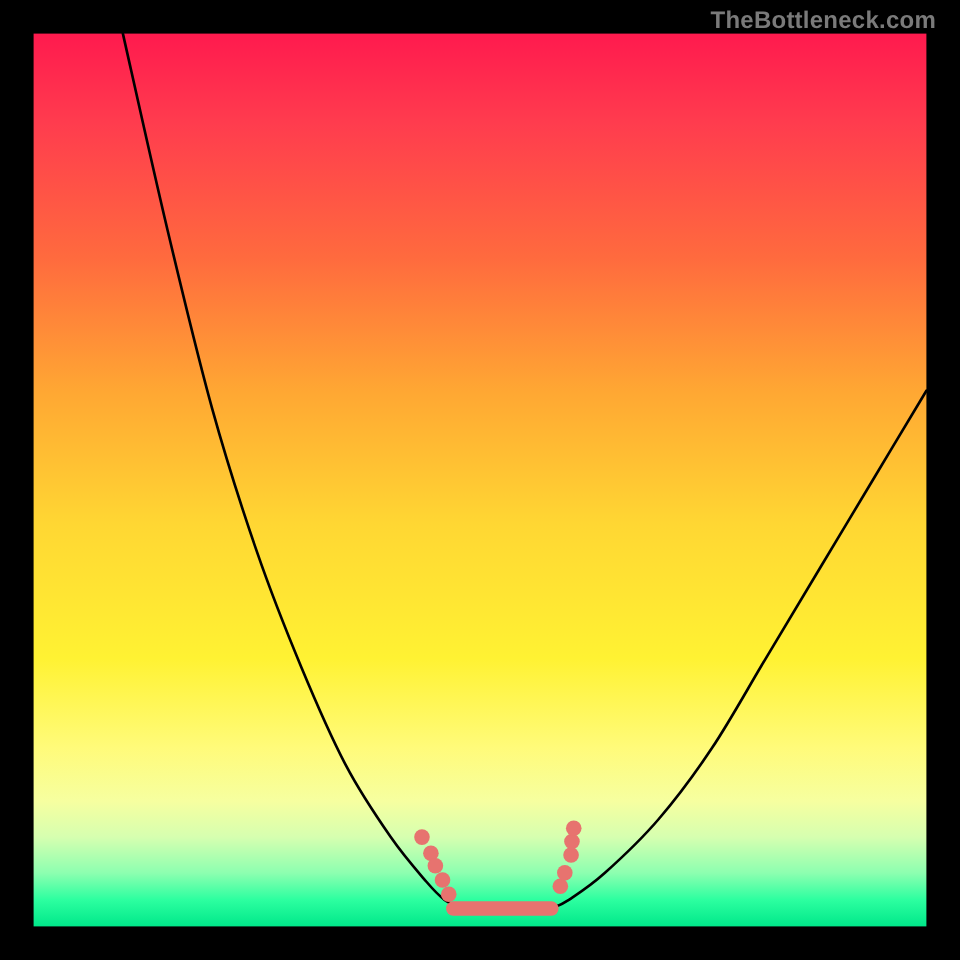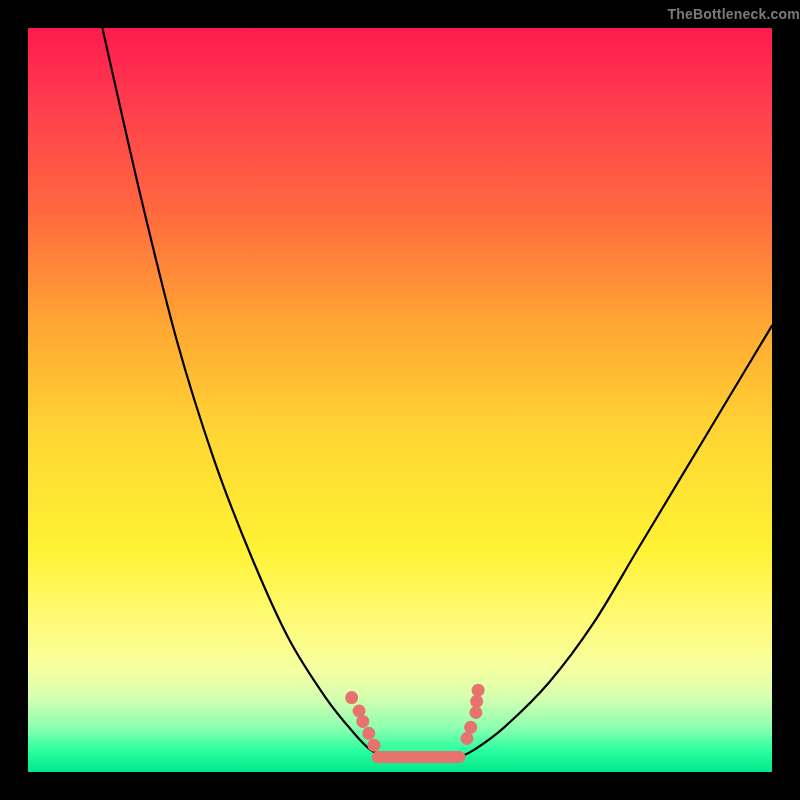--- a/index.html
+++ b/index.html
@@ -29,23 +29,23 @@
       #f6ffa0 86%,
       #d6ffb0 90%,
       #8dffb0 94%,
       #2dffa0 97%,
       #00e88a 100%
     );
   }
   .watermark {
     position: absolute;
     top: 6px;
-    right: 0;
+    right: 20px;
     color: #7a7a7a;
-    font-size: 14px;
+    font-size: 20px;
     font-weight: 600;
     letter-spacing: 0.2px;
     user-select: none;
   }
   svg.plot {
     position: absolute;
     left: 0;
     top: 0;
     width: 744px;
     height: 744px;

